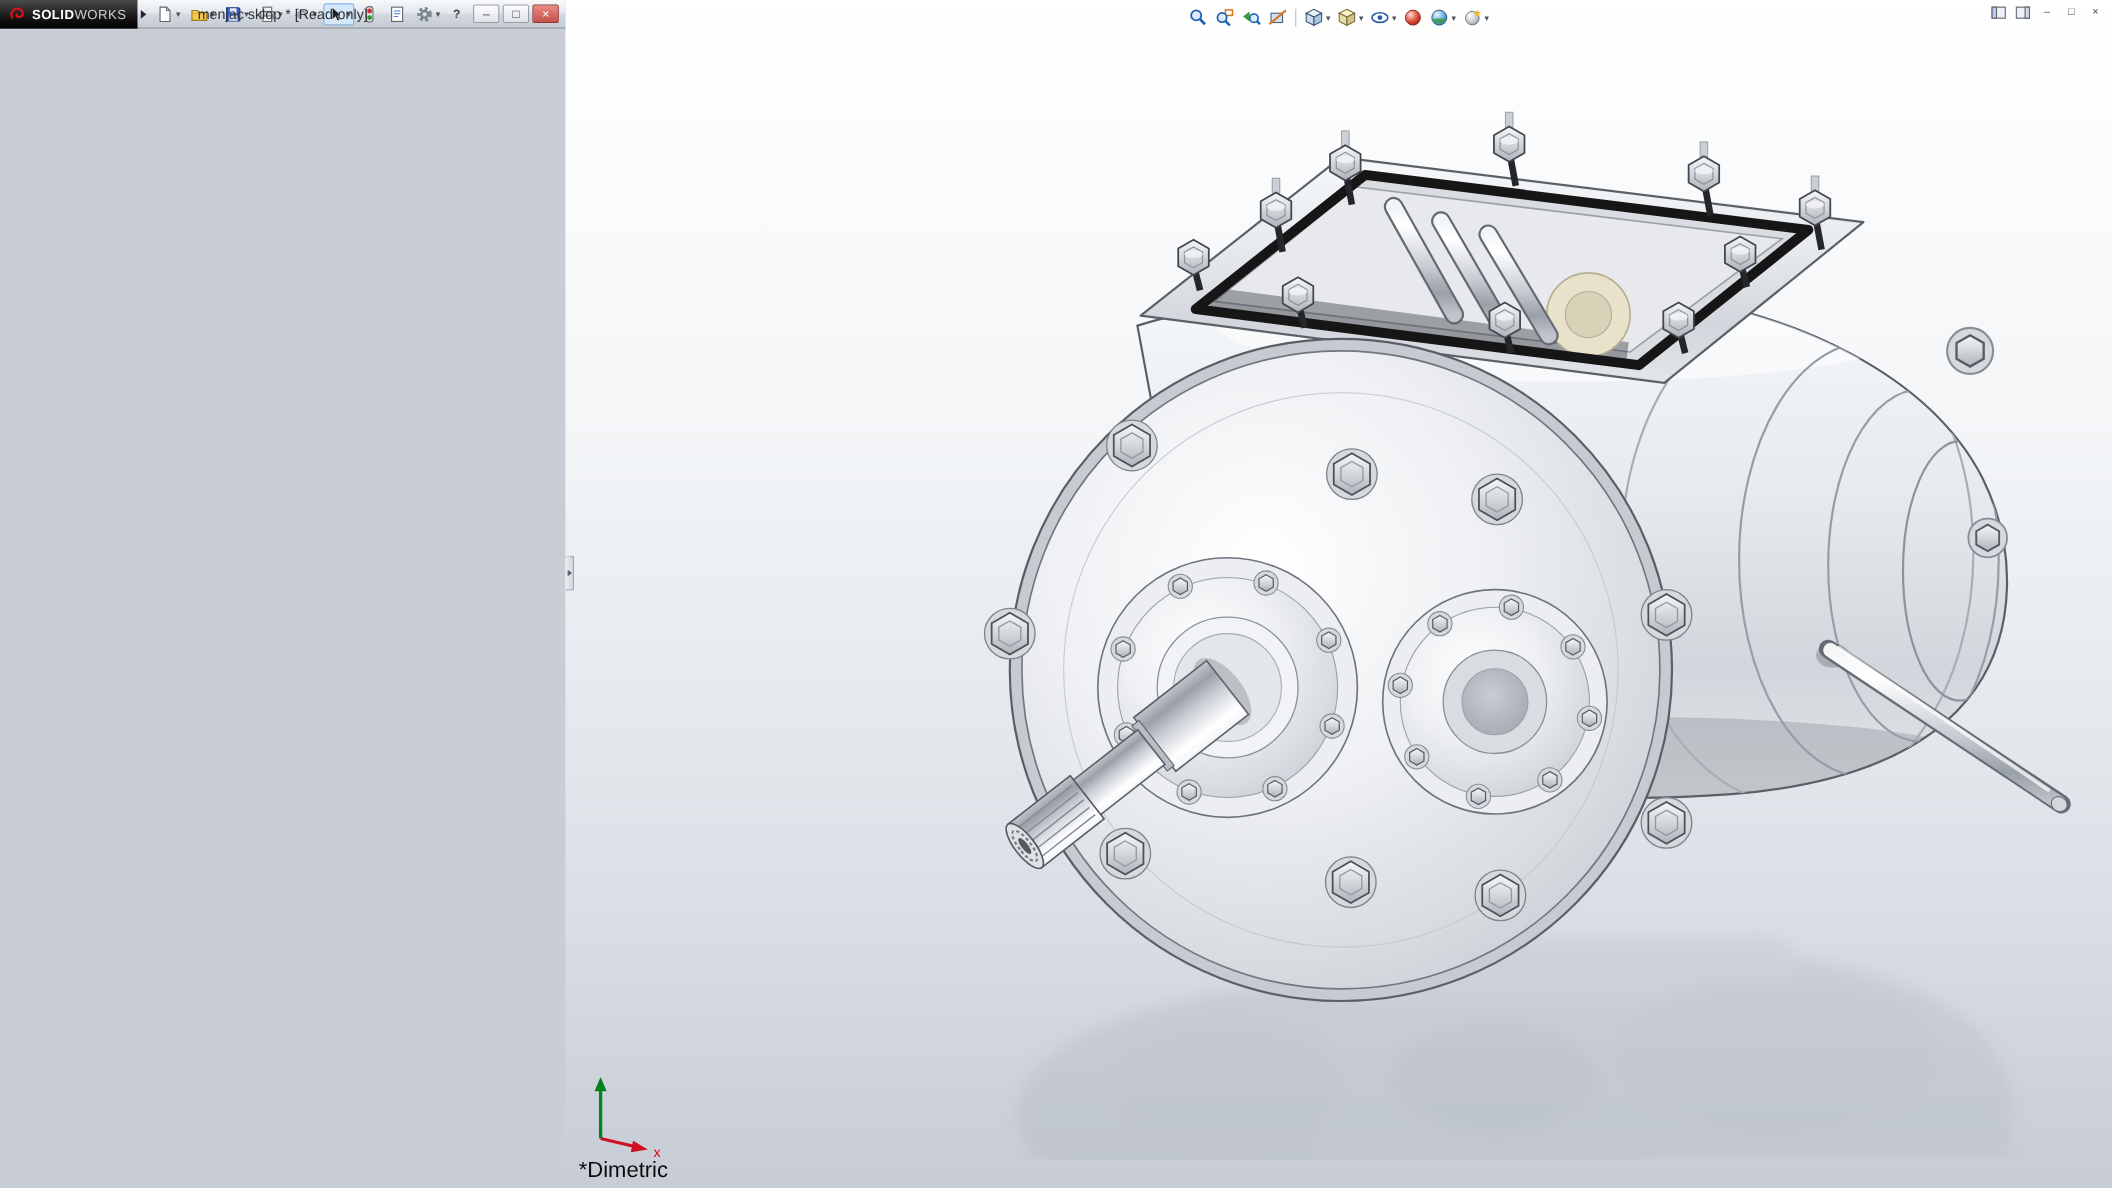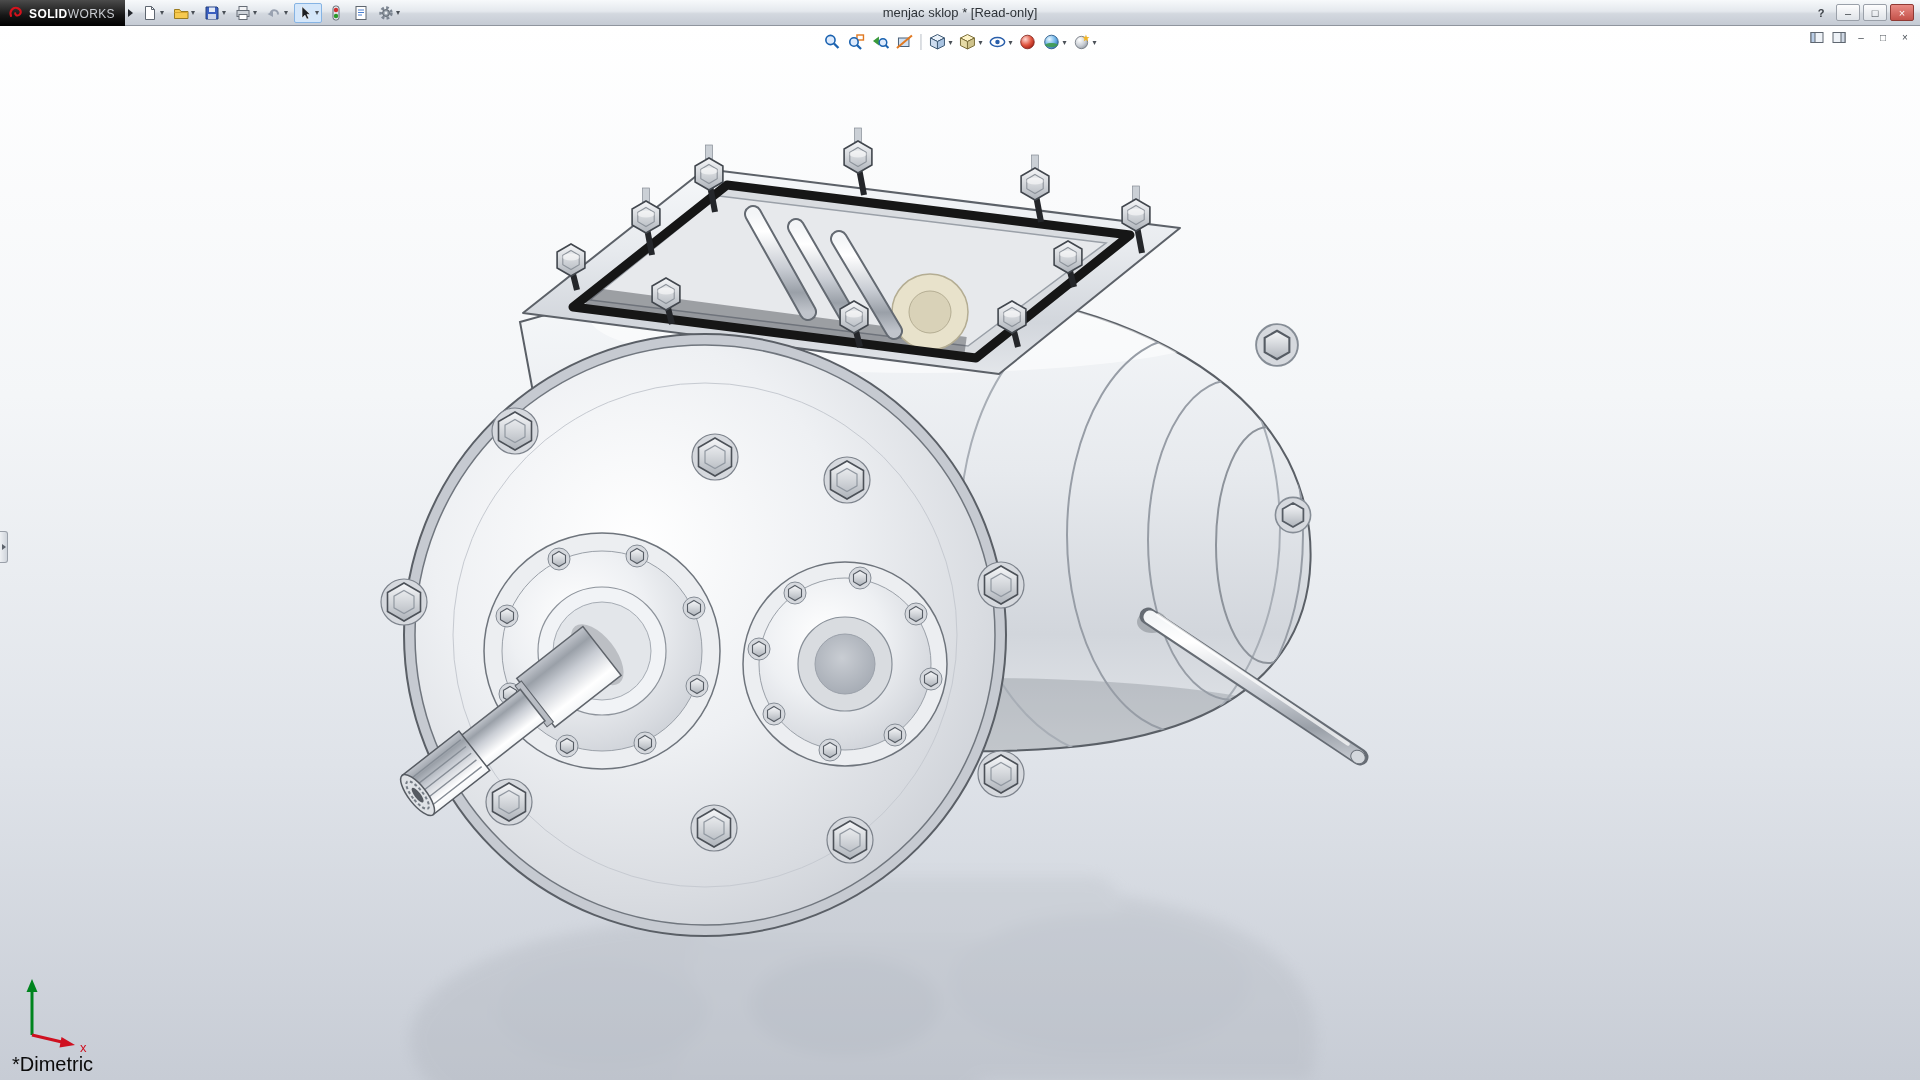--- a/index.html
+++ b/index.html
@@ -1,18 +1,18 @@
 <!DOCTYPE html>
 <html><head>
 <meta charset="utf-8">
 <style>
   * { margin:0; padding:0; box-sizing:border-box; }
   html,body { width:1920px; height:1080px; overflow:hidden;
     font-family:"Liberation Sans", sans-serif; background:#c9cdd6; }
-  #app { width:1920px; height:1080px; display:flex; flex-direction:column; }
+  #app { width:1920px; height:1080px; display:flex; flex-direction:row; }
 
   
   .titlebar { position:relative; height:26px; flex:0 0 26px;
     background:linear-gradient(180deg,#f7f9fb 0%,#e4e8ed 45%,#d3d8df 55%,#c5cbd4 100%);
     border-bottom:1px solid #8f959e; display:flex; align-items:center; z-index:30; }
   .logo { height:26px; display:flex; align-items:center; gap:5px; padding:0 10px 0 8px;
     background:linear-gradient(180deg,#4b4b4b,#161616 60%,#000); }
   .brand1 { color:#fff; font-weight:700; font-size:12px; letter-spacing:.4px; }
   .brand2 { color:#c9ccd1; font-weight:400; font-size:12px; letter-spacing:.4px; }
   .menu-arrow { width:0; height:0; border-top:4px solid transparent; border-bottom:4px solid transparent;

